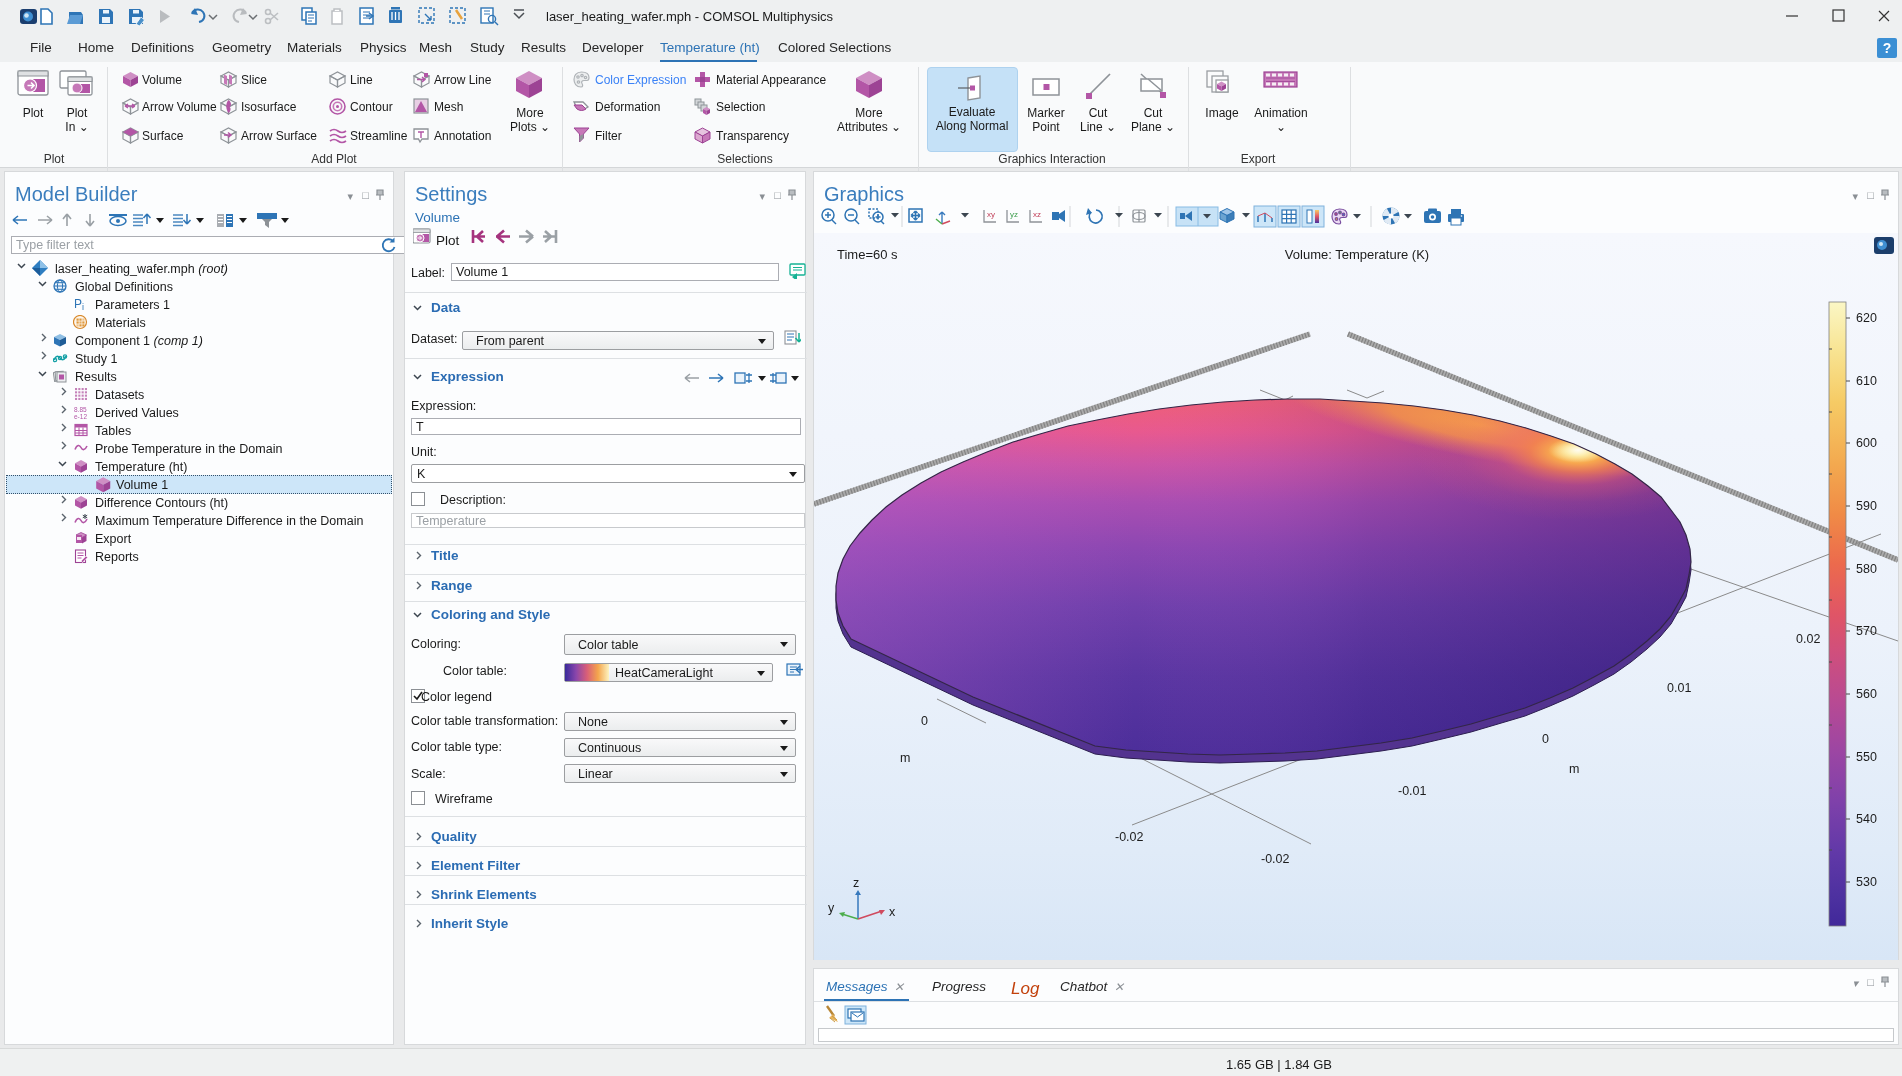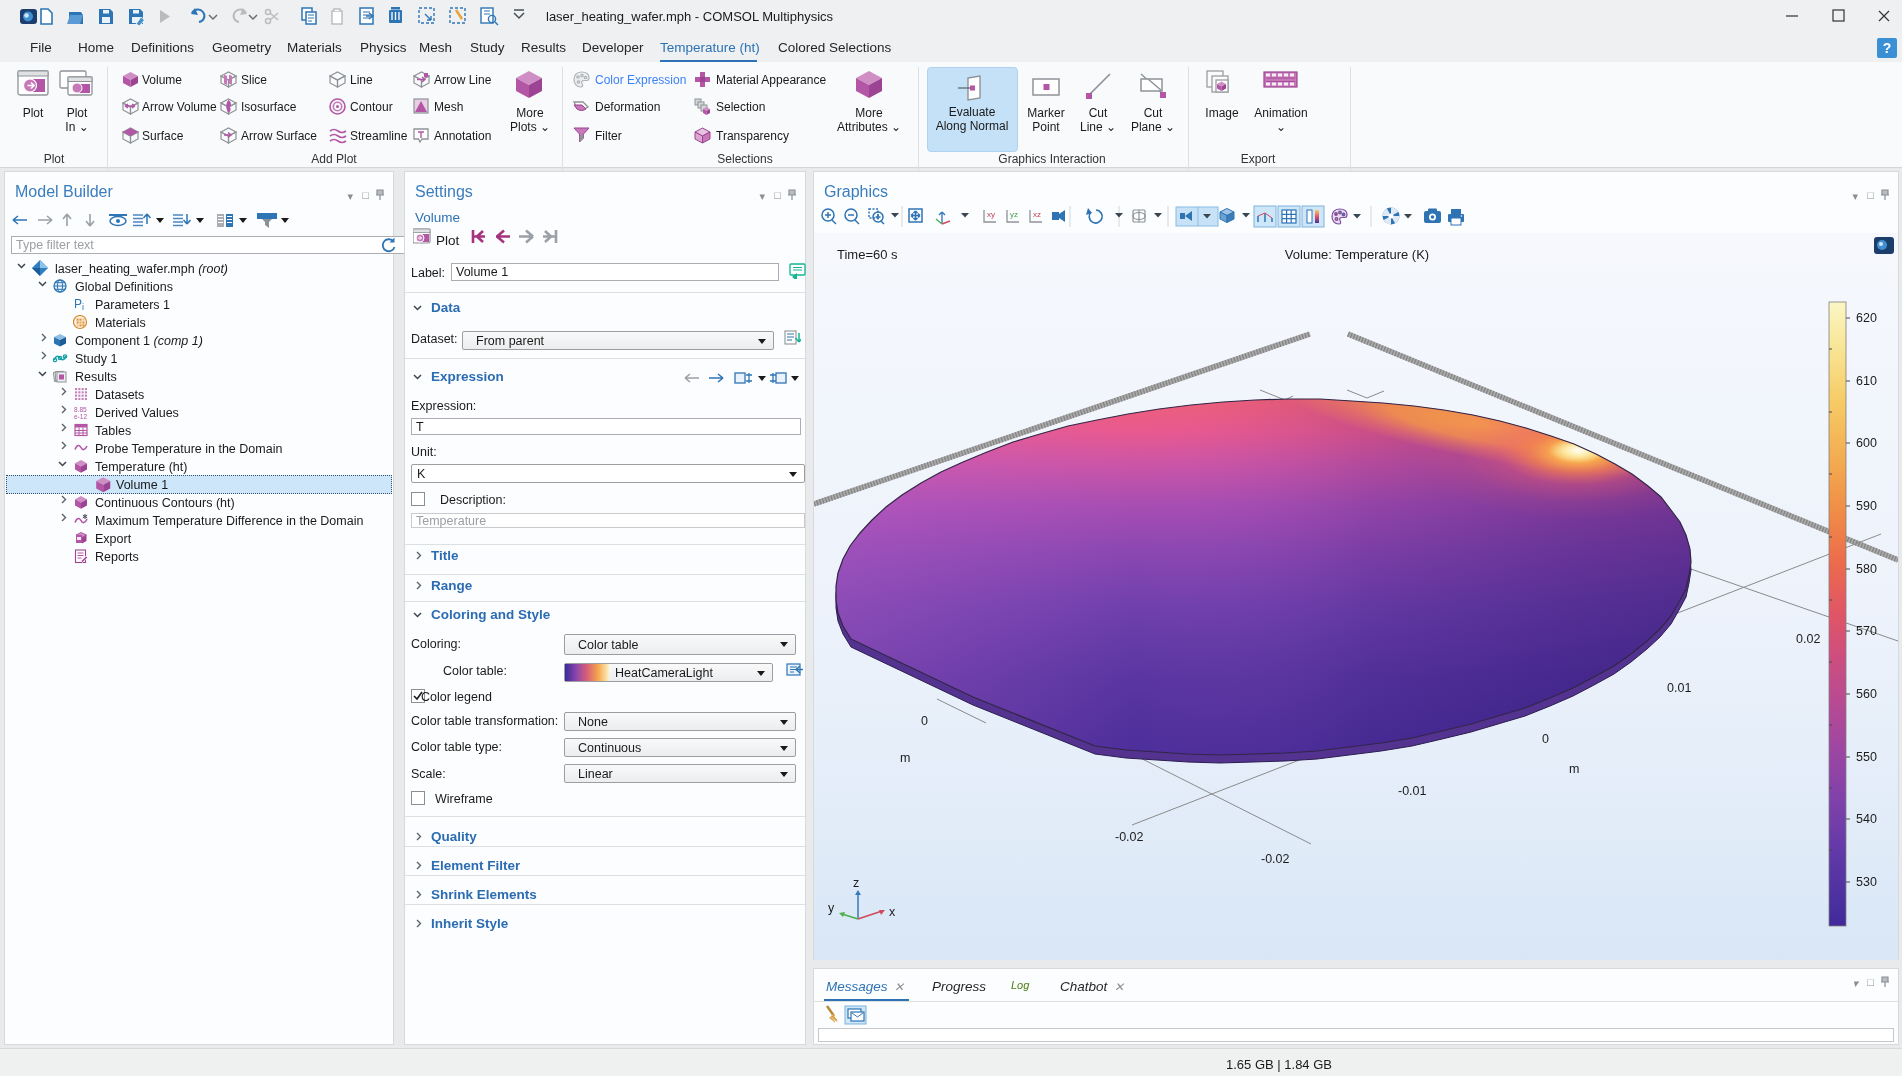--- a/index.html
+++ b/index.html
@@ -11,21 +11,21 @@
 #menubar { position:absolute; left:0; top:33px; width:1902px; height:29px; background:#eef0f1; }
 .menuitem { position:absolute; top:7px; font-size:13.5px; color:#262626; }
 #ribbon { position:absolute; left:0; top:62px; width:1902px; height:106px; background:#f9fafb; border-bottom:1px solid #d4d6d8; }
 .rgsep { position:absolute; top:5px; width:1px; height:142px; background:#dddfe1; }
 .rlabel { position:absolute; top:90px; font-size:12px; color:#333; transform:translateX(-50%); white-space:nowrap; }
 .ritem { position:absolute; font-size:12px; color:#1a1a1a; white-space:nowrap; }
 .rbig { position:absolute; font-size:12px; color:#1a1a1a; text-align:center; transform:translateX(-50%); white-space:nowrap; }
 .gray { color:#3b82f6; }
 
 .panel { position:absolute; background:#fcfdfe; border:1px solid #d7d9db; }
-.ptitle { font-size:16px; color:#3a7dbd; position:absolute; left:10px; top:11px;text-align:center; }
+.ptitle { font-size:20px; color:#3a7dbd; position:absolute; left:10px; top:11px;text-align:center; }
 .pctrl { position:absolute; font-size:11px; color:#8a8f94; }
 
 .input { position:absolute; background:#fff; border:1px solid #abadb3; font-size:12.5px; padding-left:4px; display:flex; align-items:center; }
 .dd { position:absolute; background:linear-gradient(#f9f9fa,#ebedee); border:1px solid #9c9ea1; border-radius:2px; font-size:12.5px; padding-left:13px; display:flex; align-items:center; }
 .dd:after { content:""; position:absolute; right:7px; top:7px; border-left:4px solid transparent; border-right:4px solid transparent; border-top:5px solid #1a1a1a; }
 .lbl { position:absolute; font-size:12.5px; color:#1a1a1a; white-space:nowrap; }
 .sech { position:absolute; font-size:13.5px; font-weight:bold; color:#2b6cb3; white-space:nowrap; }
 .chev { position:absolute; font-size:10px; color:#47525c; }
 .sepline { position:absolute; height:1px; background:#dde0e3; }
 .cb { position:absolute; width:14px; height:14px; background:#fff; border:1px solid #8b8f94; }
@@ -610,21 +610,21 @@
       </svg>
       <span class="ttext" style="left:111px">Volume 1</span>
     </div>
   <div class="trow" style="top:322px;">
       <svg class="ticon" style="left:54px" width="10" height="10">
         <use href="#rchev"></use>
       </svg>
       <svg class="ticon" style="left:69px" width="15" height="15">
         <use href="#iCubeM"></use>
       </svg>
-      <span class="ttext" style="left:90px">Continuous Contours (ht)</span>
+      <span class="ttext" style="left:90px">Difference Contours (ht)</span>
     </div>
   <div class="trow" style="top:340px;">
       <svg class="ticon" style="left:54px" width="10" height="10">
         <use href="#rchev"></use>
       </svg>
       <svg class="ticon" style="left:69px" width="15" height="15">
         <use href="#iMaxDiff"></use>
       </svg>
       <span class="ttext" style="left:90px">Maximum Temperature Difference in the Domain</span>
     </div>
@@ -1025,21 +1025,21 @@
     <rect x="1873" y="236" width="20" height="17" rx="3" fill="#1c3e6b"></rect>
     <circle cx="1881" cy="244" r="5" fill="#3f8fd2"></circle>
       <circle cx="1880" cy="243" r="2" fill="#cfe6f5"></circle>
   </svg>
 </div>
 
 <div class="panel" id="msgpanel" style="left:813px; top:968px; width:1086px; height:77px;font-style:italic;">
   <div class="abs" style="left:12px; top:10px; font-size:13.5px; color:#2d73b5;">Messages</div>
   <div class="abs" style="left:80px; top:11px; font-size:12px; color:#8a8f94;">✕</div>
   <div class="abs" style="left:118px; top:10px; font-size:13.5px; color:#262626;">Progress</div>
-  <div class="abs" style="left:197px; top:10px; font-size:11px; color:#4d7c0f;">Log</div>
+  <div class="abs" style="left:197px; top:10px; font-size:17px; color:#c2410c;">Log</div>
   <div class="abs" style="left:246px; top:10px; font-size:13.5px; color:#262626;">Chatbot</div>
   <div class="abs" style="left:300px; top:11px; font-size:12px; color:#8a8f94;">✕</div>
   <div class="abs" style="left:10px; top:30px; width:85px; height:2.5px; background:#2d73b5;"></div>
   <div class="abs" style="left:0px; top:32px; width:1084px; height:1px; background:#dde0e3;"></div>
   <div class="pctrl" style="right:40px; top:8px;">▾</div>
   <div class="pctrl" style="right:24px; top:7px;">□</div>
   <svg class="pctrl" style="right:8px; top:7px;" width="10" height="12">
       <path d="M2 1 h6 v5 h-6 z M1 6 h8 M5 6 v5" stroke="#8a8f94" fill="#b9bdc1" stroke-width="1.2"></path>
     </svg>
   <svg class="abs" style="left:10px; top:36px;" width="60" height="20">

